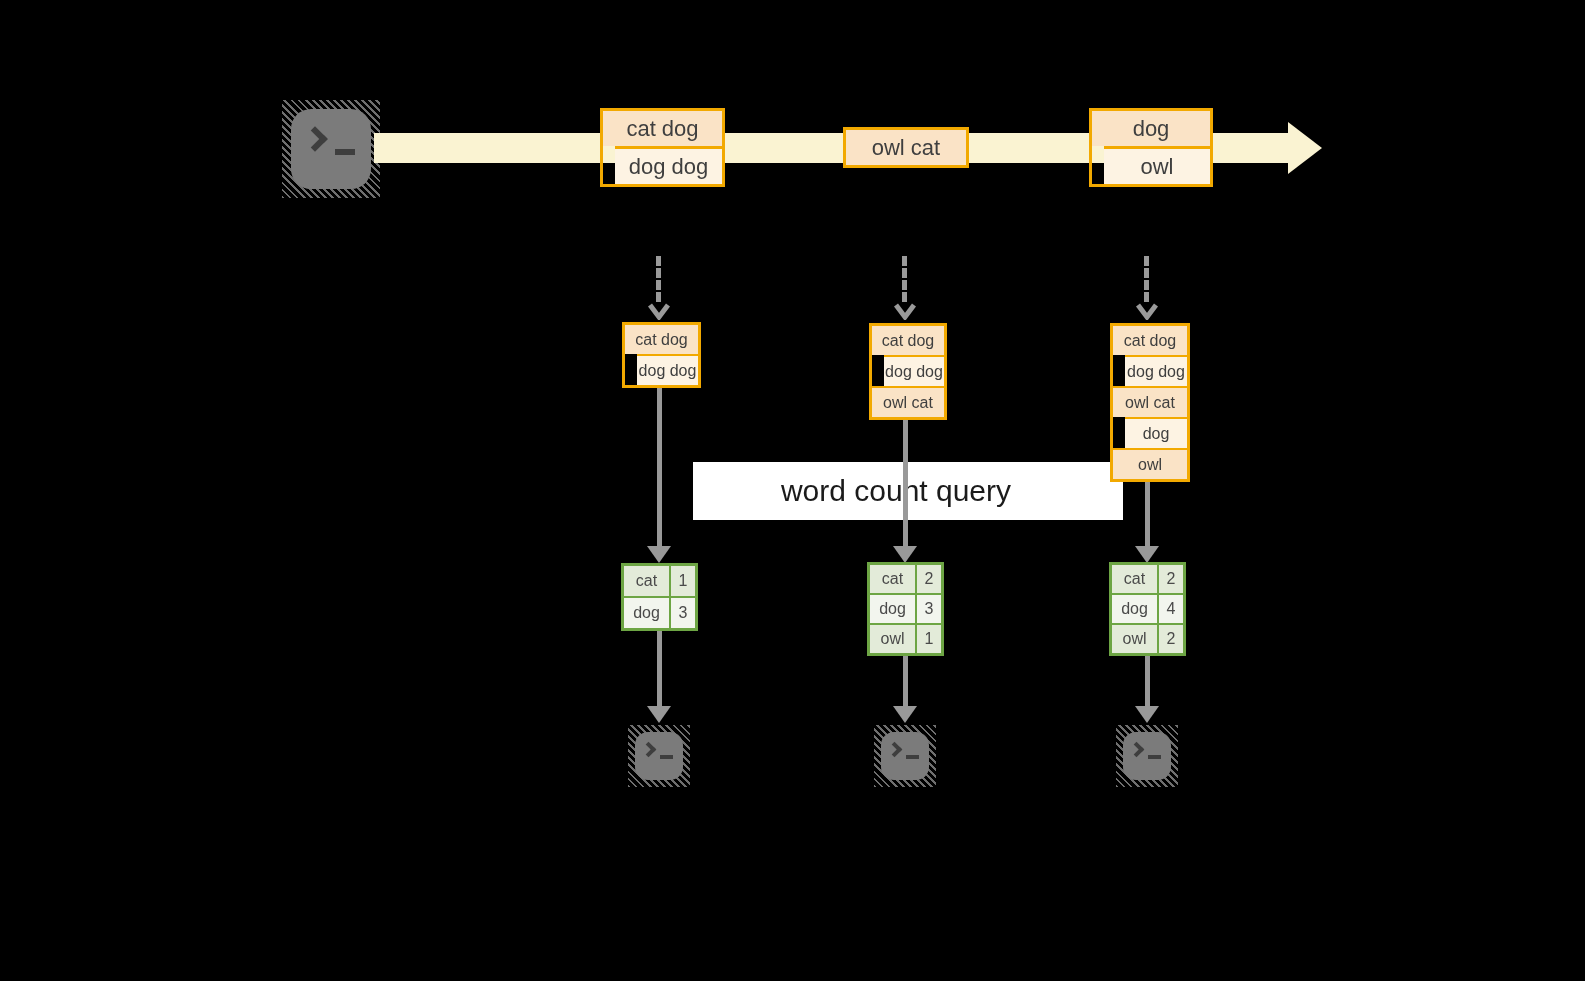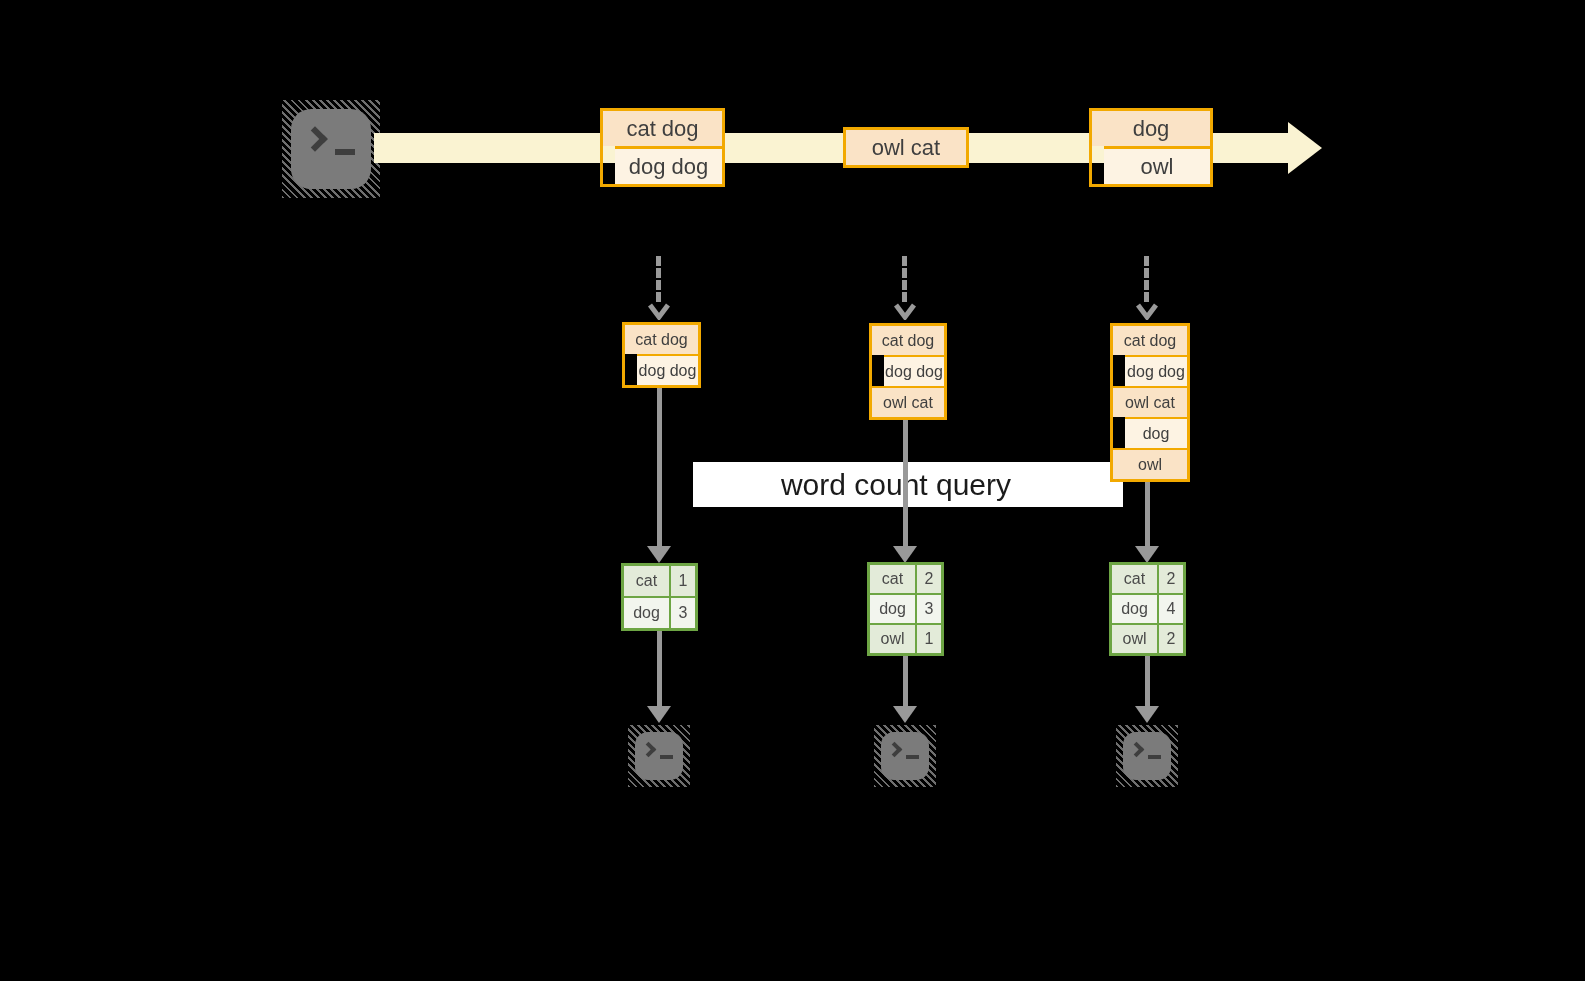--- a/index.html
+++ b/index.html
@@ -36,21 +36,21 @@
   .vshaft{position:absolute;width:5px;background:#999999;z-index:3;}
   .head-solid{
     position:absolute;width:0;height:0;z-index:3;
     border-left:12px solid transparent;border-right:12px solid transparent;
     border-top:17px solid #999999;
   }
   .head-open{position:absolute;z-index:3;}
   .head-open path{stroke:#9a9a9a;stroke-width:5;fill:none;}
   
   .query-band{
-    position:absolute;left:693px;top:462px;width:430px;height:45px;background:#ffffff;z-index:1;
+    position:absolute;left:693px;top:462px;width:430px;height:58px;background:#ffffff;z-index:1;
     display:flex;align-items:center;justify-content:center;box-sizing:border-box;padding-right:24px;
     color:#1b1b1b;font-size:30px;
   }
   
   .gtable{
     position:absolute;background:#6da544;padding:3px;display:grid;
     grid-template-columns:45px 24px;grid-gap:2px;z-index:4;
   }
   .gcell{display:flex;align-items:center;justify-content:center;color:#4a4a4a;font-size:16px;text-align:right;}
   .g-dark{background:#e3ebd9;}

